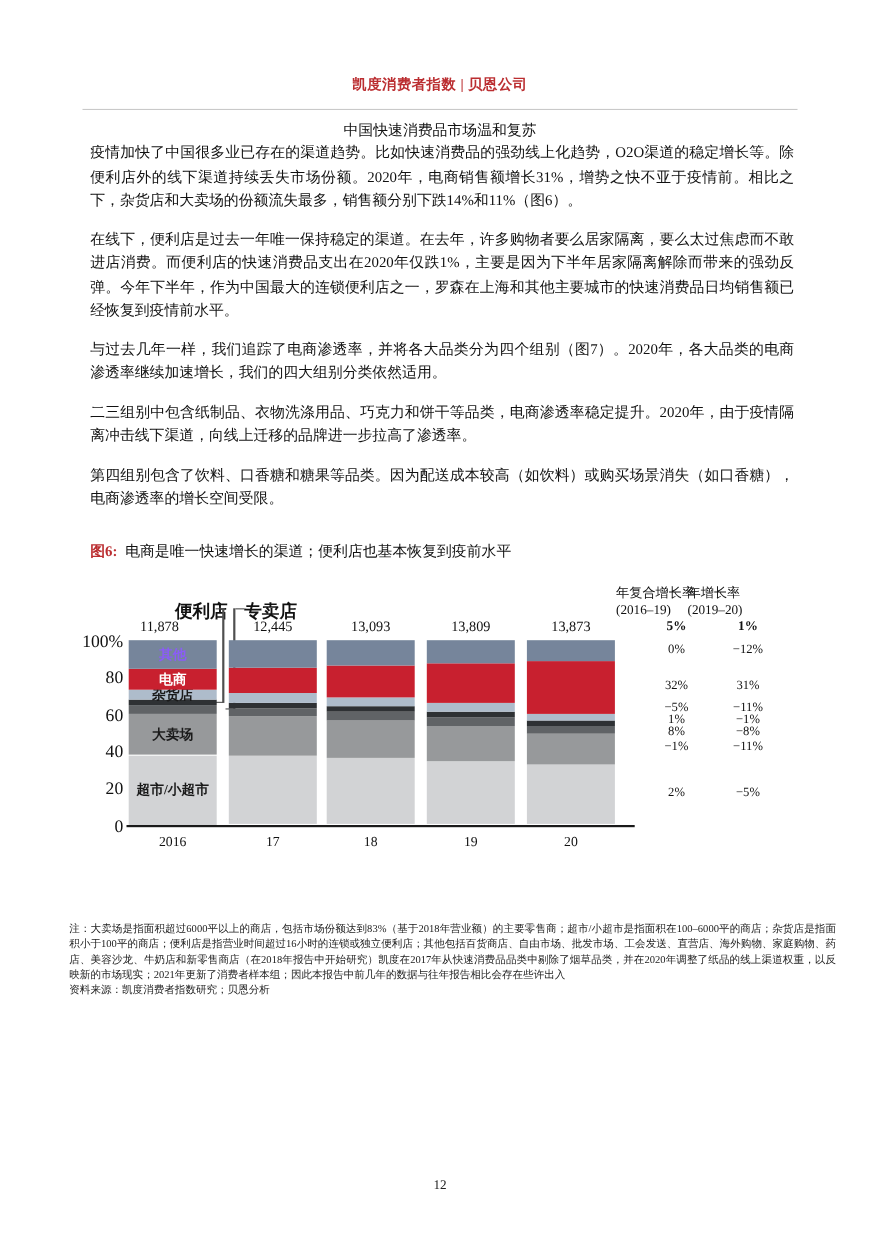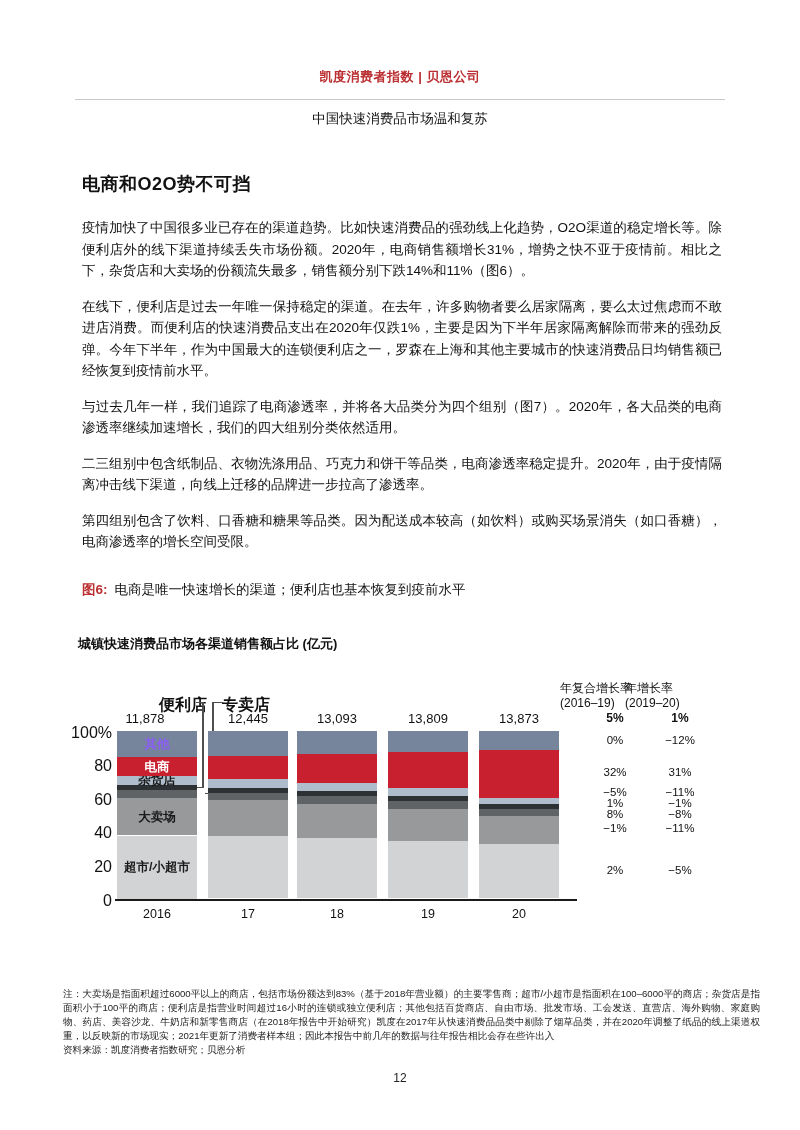--- a/index.html
+++ b/index.html
@@ -1,17 +1,17 @@
 <!DOCTYPE html>
 <html><head>
 <meta charset="utf-8">
 <style>
   html,body{margin:0;padding:0;background:#fff;}
   body{font-family:"Liberation Sans","DejaVu Sans",sans-serif;color:#111;}
-  .page{position:relative;width:800px;height:1130px;background:#fff;overflow:hidden;}
+  .page{position:relative;width:800px;height:1130px;background:#fff;overflow:hidden;font-family:Liberation Serif, serif;}
   .brand{margin-top:68px;text-align:center;font-size:13px;font-weight:700;letter-spacing:.5px;}
   .rule{border:none;border-top:1px solid #c9c9c9;margin:13px 75px 0 75px;}
   .subtitle{margin-top:10px;text-align:center;font-size:13.5px;}
   .content{padding:0 78px 0 82px;}
   h1{margin:44px 0 21px 0;font-size:18px;font-weight:700;letter-spacing:.5px;}
   p.body{margin:0 0 14px 0;font-size:13.5px;line-height:21.5px;text-align:justify;}
   .caption{margin-top:28px;font-size:13.5px;font-weight:500;}
   .cap-label{font-weight:700;margin-right:7px;}
   .chart-title{margin:36px 0 6px -4px;font-size:13px;font-weight:700;}
   .canvas{position:relative;width:700px;height:302px;margin-left:-22px;}
@@ -38,32 +38,30 @@
 </style>
 </head>
 <body>
 
 <div class="page">
   <div class="brand" style="color: rgb(187, 46, 49);">凯度消费者指数 | 贝恩公司</div>
   <hr class="rule">
   <div class="subtitle">中国快速消费品市场温和复苏</div>
 
   <div class="content">
-    <h1>电商和O2O势不可挡</h1>
     <p class="body">疫情加快了中国很多业已存在的渠道趋势。比如快速消费品的强劲线上化趋势，O2O渠道的稳定增长等。除便利店外的线下渠道持续丢失市场份额。2020年，电商销售额增长31%，增势之快不亚于疫情前。相比之下，杂货店和大卖场的份额流失最多，销售额分别下跌14%和11%（图6）。</p>
     <p class="body">在线下，便利店是过去一年唯一保持稳定的渠道。在去年，许多购物者要么居家隔离，要么太过焦虑而不敢进店消费。而便利店的快速消费品支出在2020年仅跌1%，主要是因为下半年居家隔离解除而带来的强劲反弹。今年下半年，作为中国最大的连锁便利店之一，罗森在上海和其他主要城市的快速消费品日均销售额已经恢复到疫情前水平。</p>
     <p class="body">与过去几年一样，我们追踪了电商渗透率，并将各大品类分为四个组别（图7）。2020年，各大品类的电商渗透率继续加速增长，我们的四大组别分类依然适用。</p>
     <p class="body">二三组别中包含纸制品、衣物洗涤用品、巧克力和饼干等品类，电商渗透率稳定提升。2020年，由于疫情隔离冲击线下渠道，向线上迁移的品牌进一步拉高了渗透率。</p>
     <p class="body">第四组别包含了饮料、口香糖和糖果等品类。因为配送成本较高（如饮料）或购买场景消失（如口香糖），电商渗透率的增长空间受限。</p>
 
     <div class="caption">
       <span class="cap-label" style="color: rgb(187, 46, 49);">图6:</span><span>电商是唯一快速增长的渠道；便利店也基本恢复到疫前水平</span>
     </div>
 
-    <div class="chart-title">城镇快速消费品市场各渠道销售额占比 (亿元)</div>
 
     <div class="canvas" id="chart-canvas">
       <div class="co-label" id="co1">便利店</div>
       <div class="co-label" id="co2">专卖店</div>
       <div class="co-dash" id="cod1"></div>
       <div class="co-dash" id="cod2"></div>
       <div class="co-line" id="col1"></div>
       <div class="co-line" id="col2"></div>
       <div class="co-foot" id="cof1"></div>
       <div class="co-foot" id="cof2"></div>

